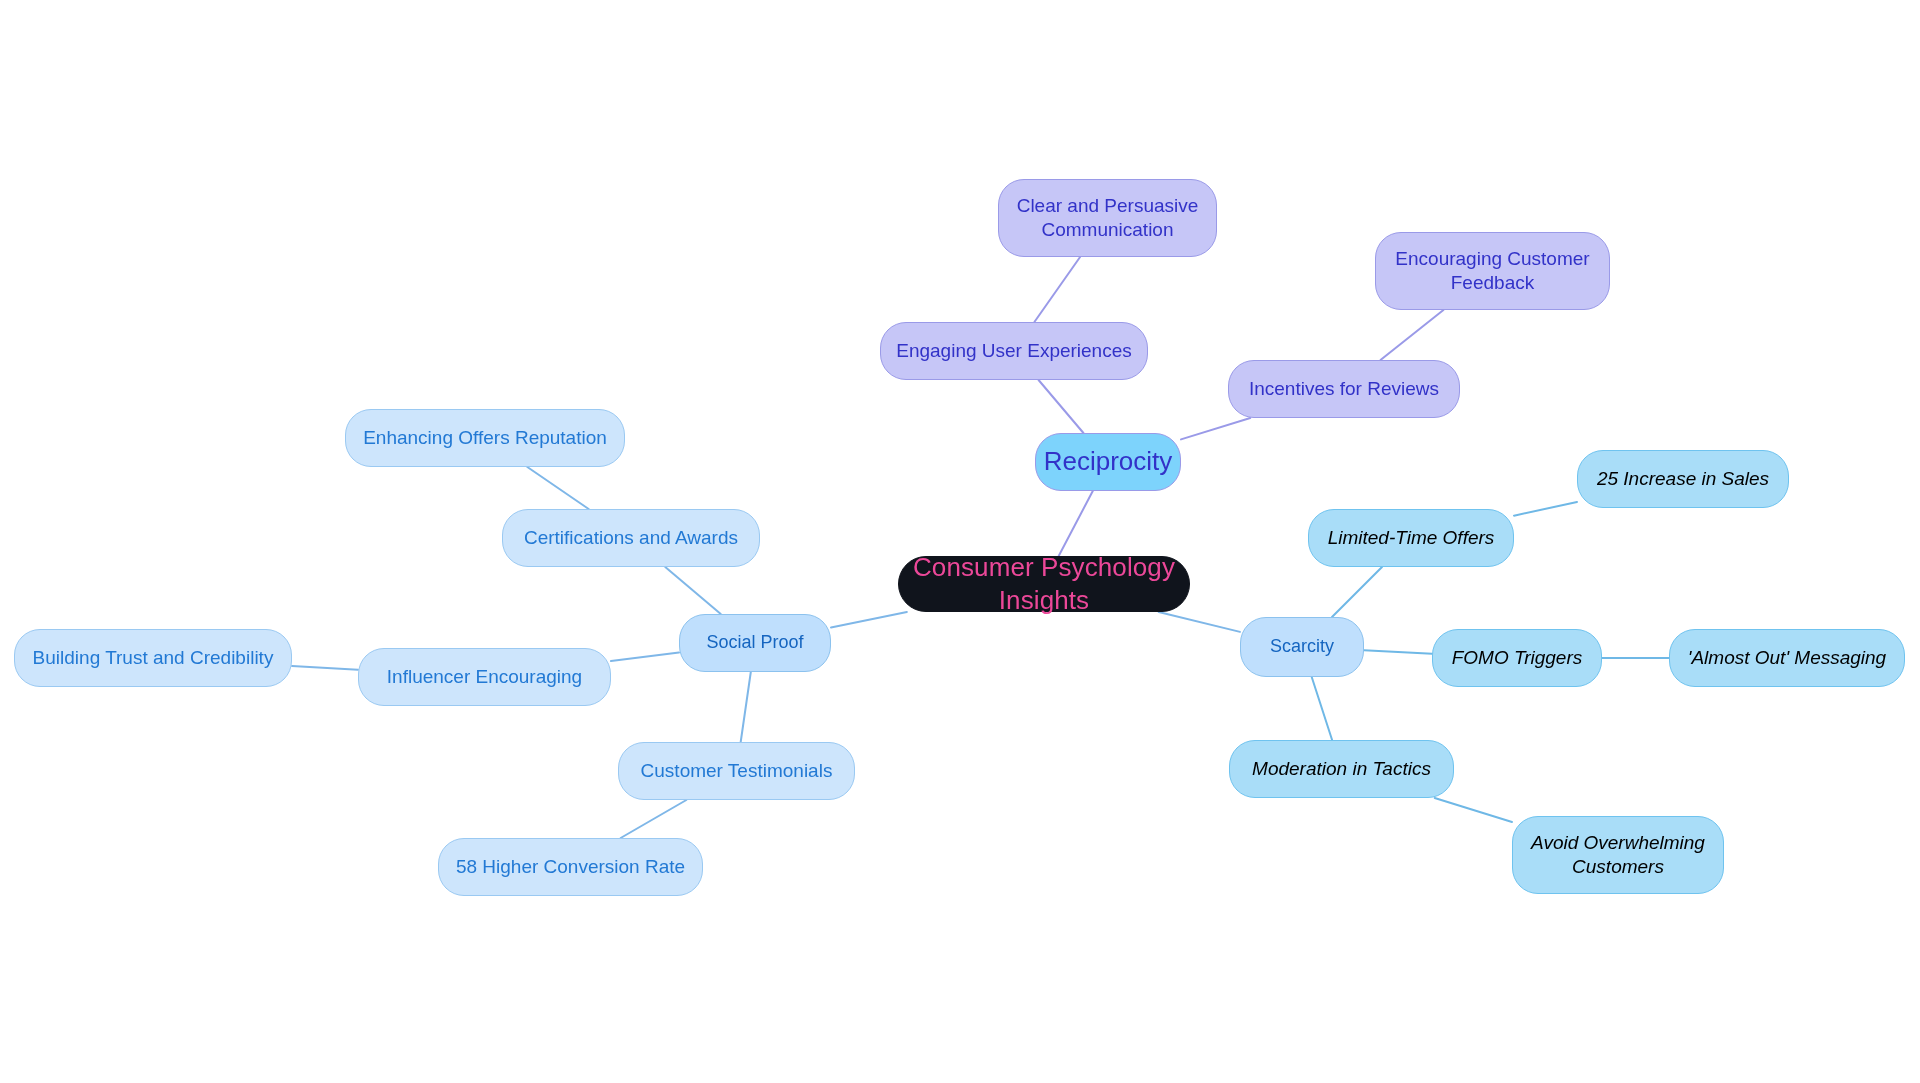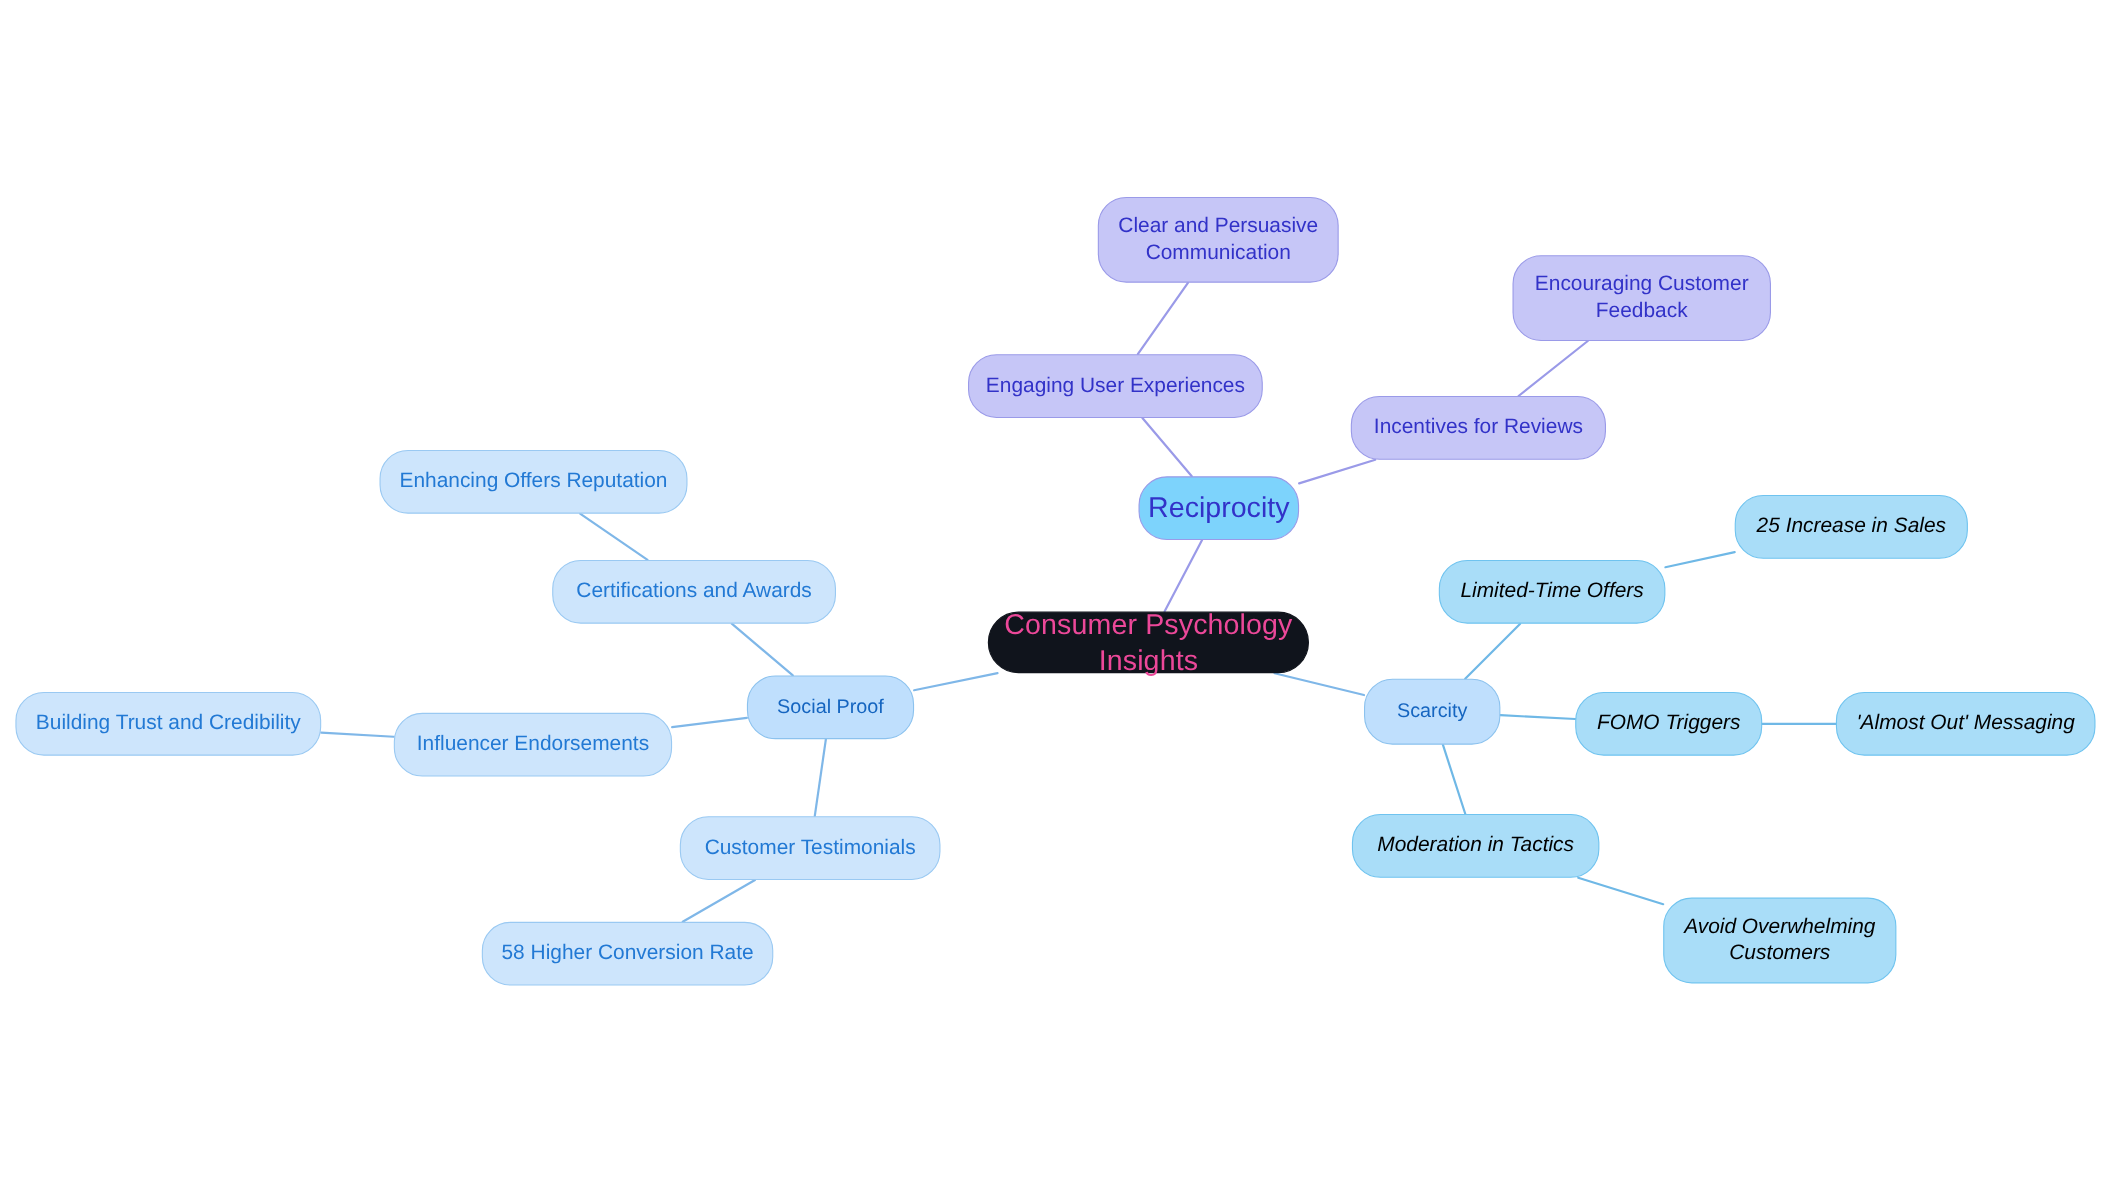--- a/index.html
+++ b/index.html
@@ -104,21 +104,21 @@
       <line x1="1181" y1="439.4194915254237" x2="1250.2465753424658" y2="418" stroke="#9a9ae8" stroke-width="2" stroke-linecap="round"></line>
       <line x1="1380.4957627118645" y1="360" x2="1443.4194915254238" y2="310" stroke="#9a9ae8" stroke-width="2" stroke-linecap="round"></line>
     </svg>
   <div id="node-layer">
       <div class="node node-root" style="left: 898px; top: 556px; width: 292px; height: 56px;">Consumer Psychology Insights</div>
       <div class="node node-branch-blue" style="left: 679px; top: 614px; width: 152px; height: 58px;">Social Proof</div>
       <div class="node node-branch-blue" style="left: 1240px; top: 617px; width: 124px; height: 60px;">Scarcity</div>
       <div class="node node-branch-purple" style="left: 1035px; top: 433px; width: 146px; height: 58px;">Reciprocity</div>
       <div class="node node-leaf-blue-light" style="left: 502px; top: 509px; width: 258px; height: 58px;">Certifications and Awards</div>
       <div class="node node-leaf-blue-light" style="left: 345px; top: 409px; width: 280px; height: 58px;">Enhancing Offers Reputation</div>
-      <div class="node node-leaf-blue-light" style="left: 358px; top: 648px; width: 253px; height: 58px;">Influencer Endorsements</div>
+      <div class="node node-leaf-blue-light" style="left: 358px; top: 648px; width: 253px; height: 58px;">Influencer Encouraging</div>
       <div class="node node-leaf-blue-light" style="left: 14px; top: 629px; width: 278px; height: 58px;">Building Trust and Credibility</div>
       <div class="node node-leaf-blue-light" style="left: 618px; top: 742px; width: 237px; height: 58px;">Customer Testimonials</div>
       <div class="node node-leaf-blue-light" style="left: 438px; top: 838px; width: 265px; height: 58px;">58 Higher Conversion Rate</div>
       <div class="node node-leaf-blue-mid" style="left: 1308px; top: 509px; width: 206px; height: 58px;">Limited-Time Offers</div>
       <div class="node node-leaf-blue-mid" style="left: 1577px; top: 450px; width: 212px; height: 58px;">25 Increase in Sales</div>
       <div class="node node-leaf-blue-mid" style="left: 1432px; top: 629px; width: 170px; height: 58px;">FOMO Triggers</div>
       <div class="node node-leaf-blue-mid" style="left: 1669px; top: 629px; width: 236px; height: 58px;">'Almost Out' Messaging</div>
       <div class="node node-leaf-blue-mid" style="left: 1229px; top: 740px; width: 225px; height: 58px;">Moderation in Tactics</div>
       <div class="node node-leaf-blue-mid" style="left: 1512px; top: 816px; width: 212px; height: 78px;">Avoid Overwhelming
 Customers</div>

